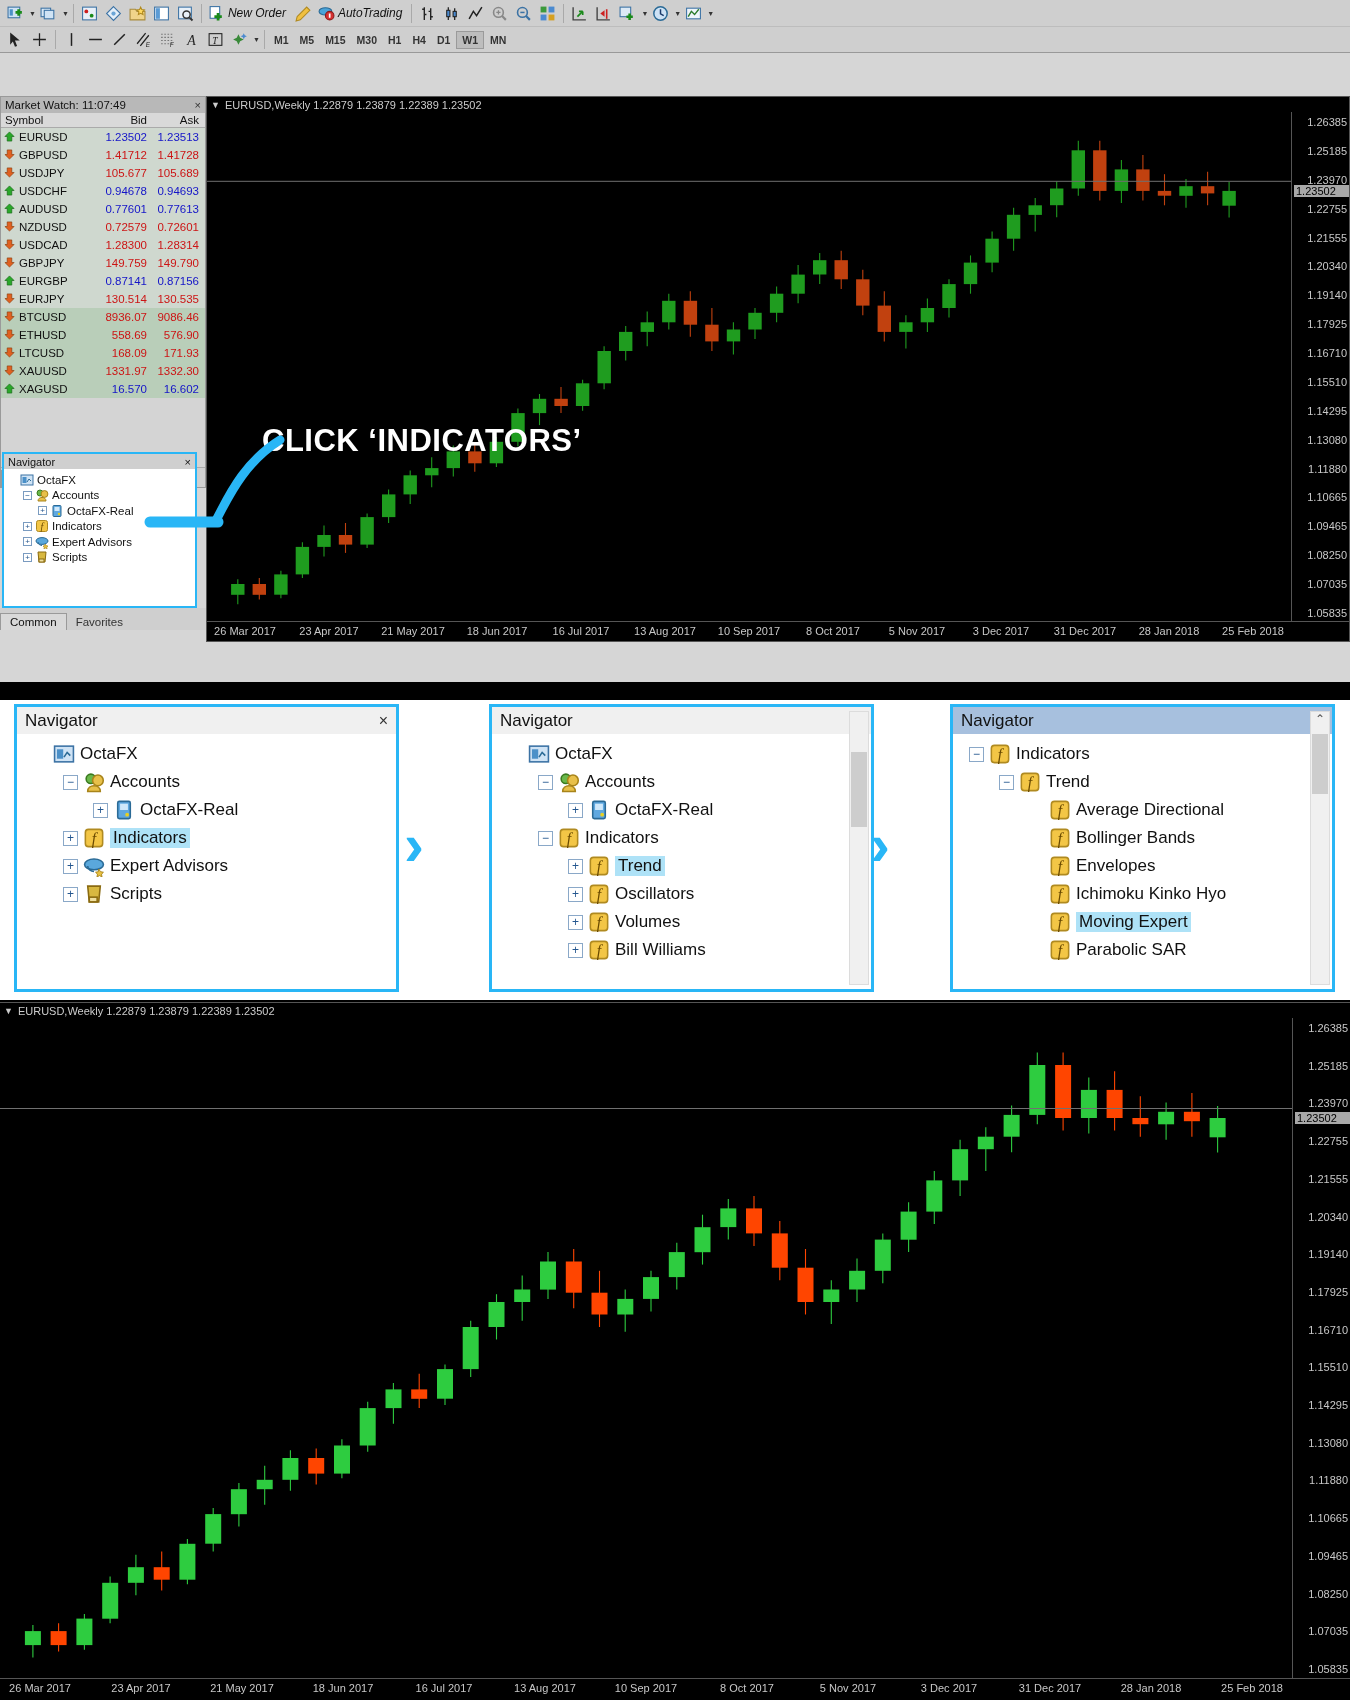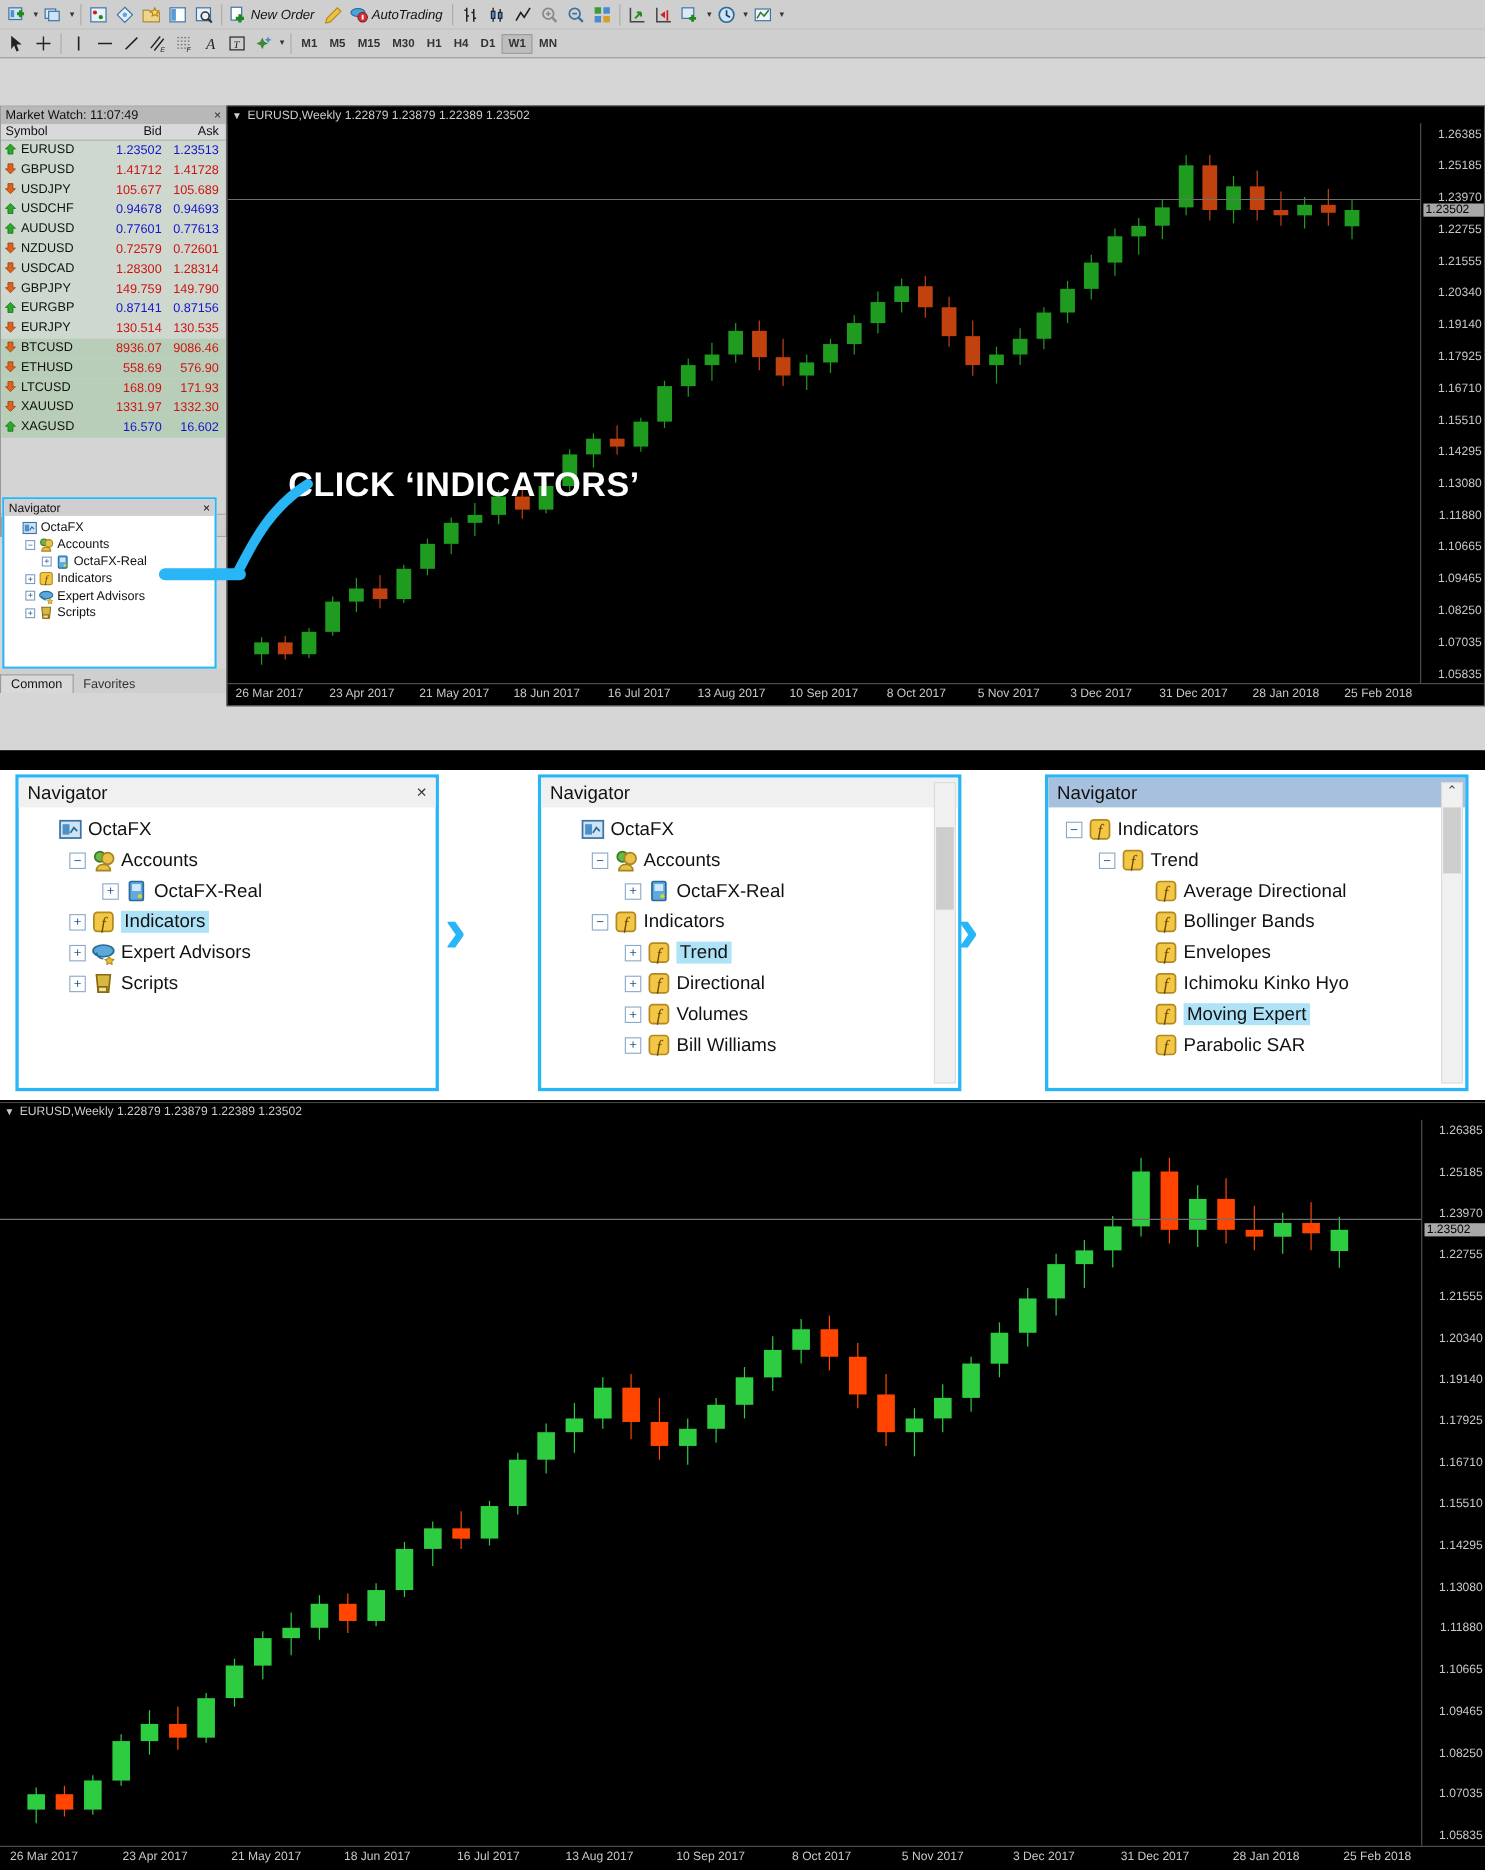--- a/index.html
+++ b/index.html
@@ -848,21 +848,21 @@
               <text x="7" y="11" font-size="10" font-style="italic" font-family="serif" text-anchor="middle" fill="#6a4a00">f</text>
             </svg></span>
           <span class="hl">Trend</span>
         </div>
         <div class="np-line" style="padding-left: 66px;">
           <span class="np-pm">+</span>
           <span class="np-ico"><svg width="22" height="22" viewBox="0 0 14 14">
               <rect x="1.5" y="1.5" width="11" height="11" rx="2" fill="#f3c646" stroke="#b08a20"></rect>
               <text x="7" y="11" font-size="10" font-style="italic" font-family="serif" text-anchor="middle" fill="#6a4a00">f</text>
             </svg></span>
-          <span class="">Directional</span>
+          <span class="">Oscillators</span>
         </div>
         <div class="np-line" style="padding-left: 66px;">
           <span class="np-pm">+</span>
           <span class="np-ico"><svg width="22" height="22" viewBox="0 0 14 14">
               <rect x="1.5" y="1.5" width="11" height="11" rx="2" fill="#f3c646" stroke="#b08a20"></rect>
               <text x="7" y="11" font-size="10" font-style="italic" font-family="serif" text-anchor="middle" fill="#6a4a00">f</text>
             </svg></span>
           <span class="">Volumes</span>
         </div>
         <div class="np-line" style="padding-left: 66px;">

